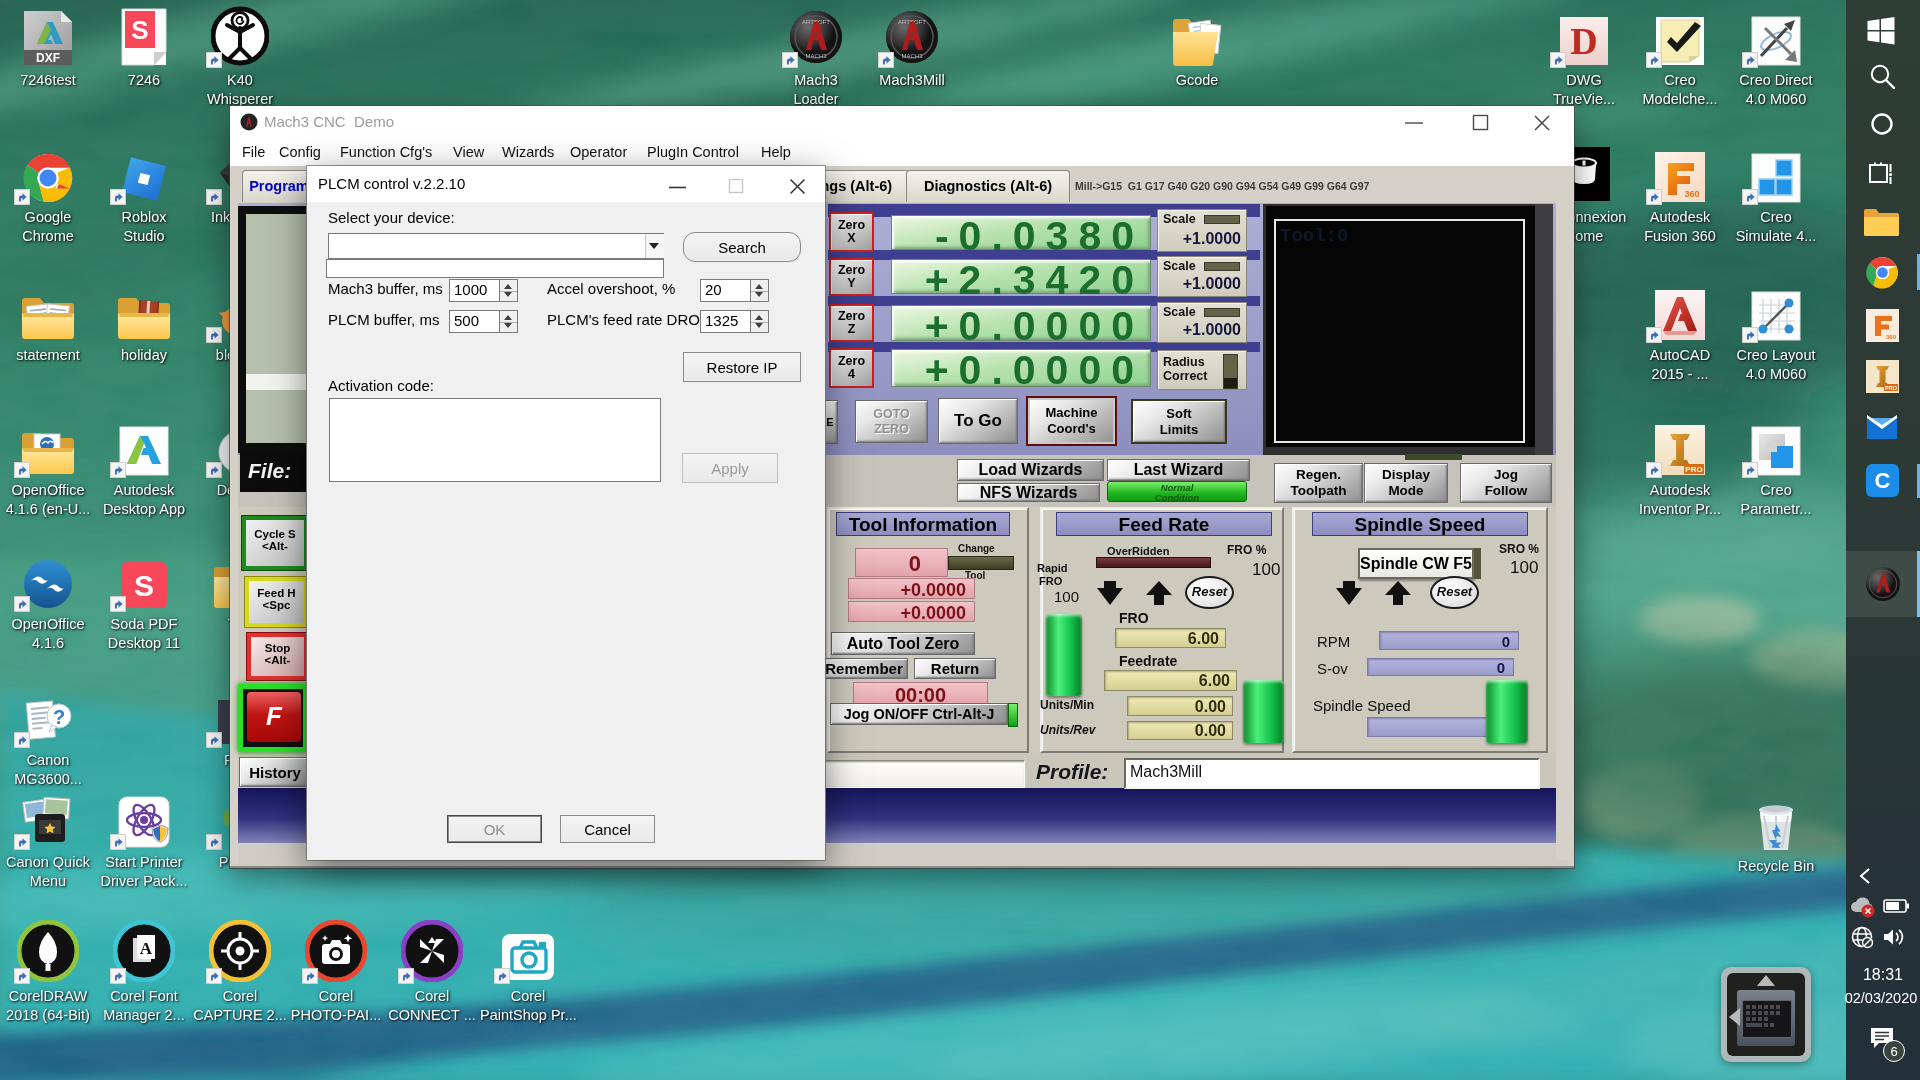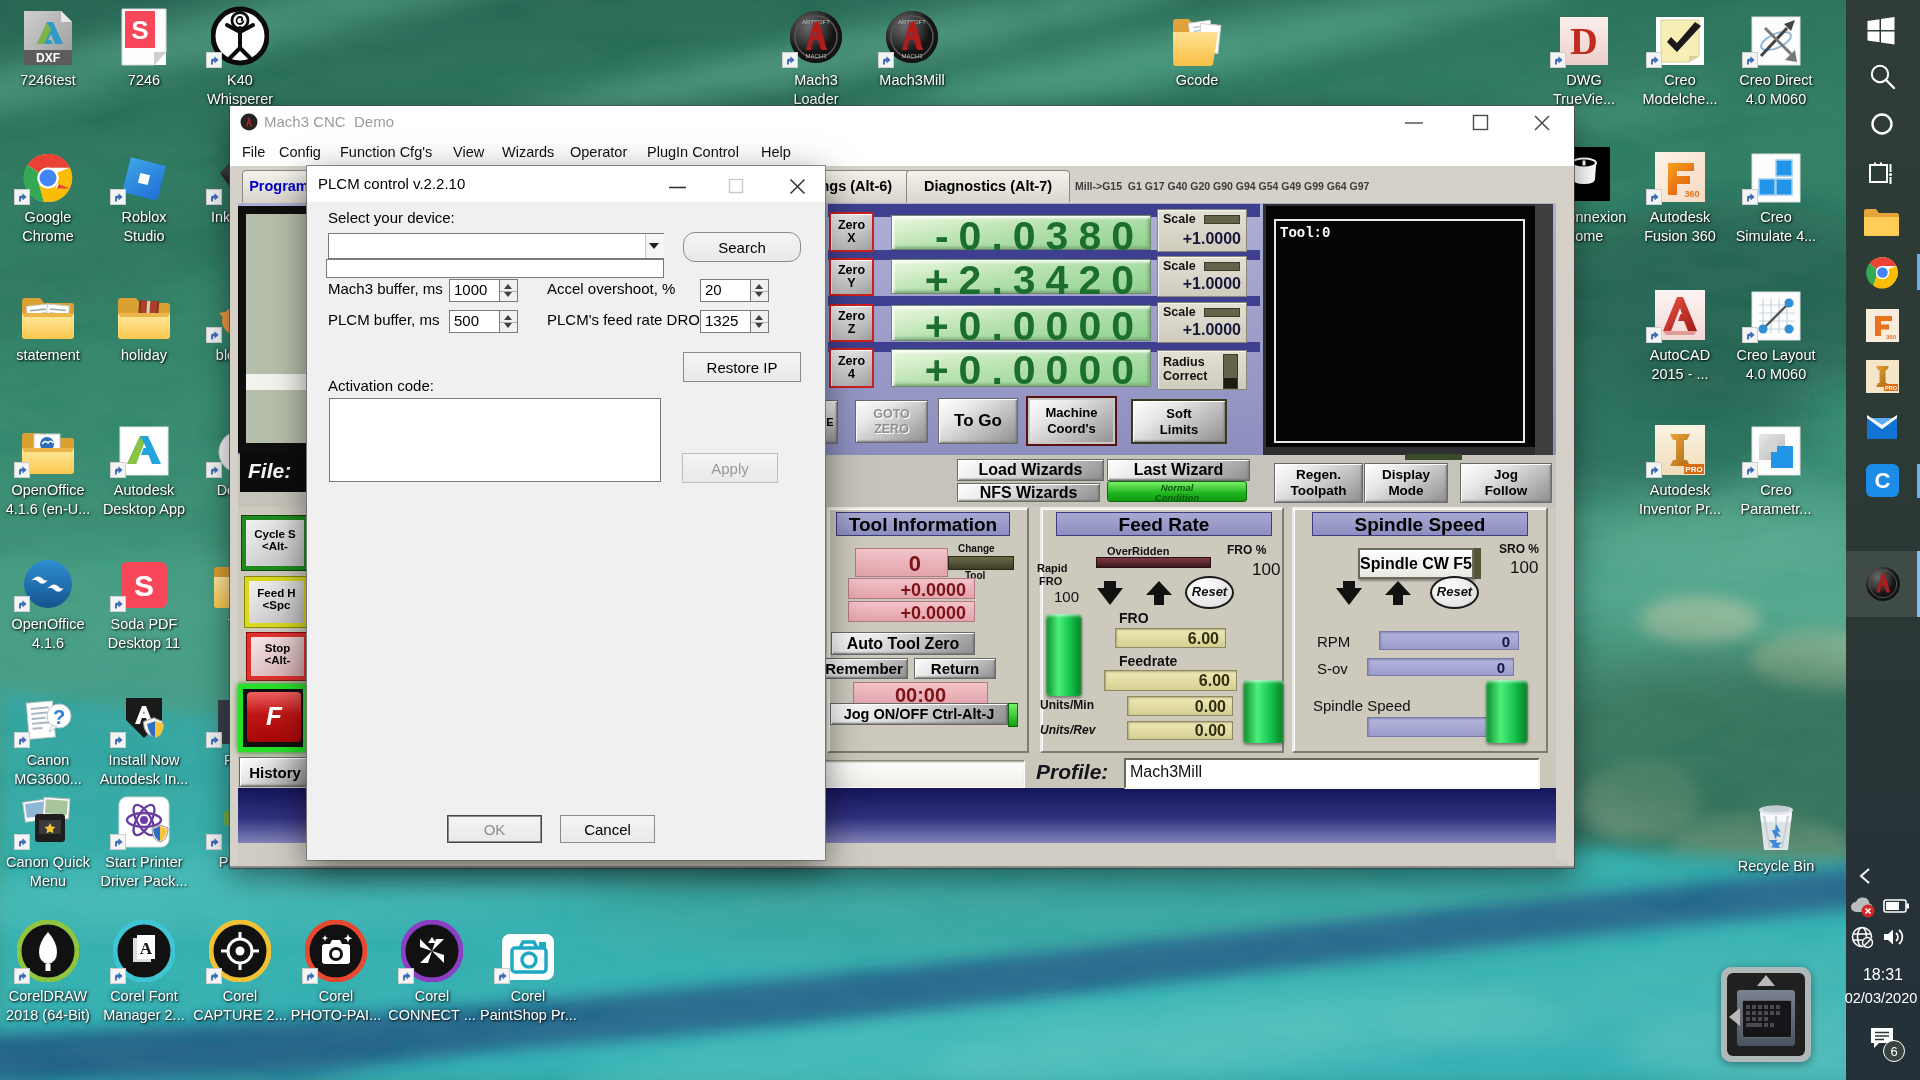--- a/index.html
+++ b/index.html
@@ -669,37 +669,20 @@
 <path d="M30 31 L27 38 L35 33 Z" fill="#fff" stroke="#b9c4d1"></path>
 </svg>
         <div class="sc">
           <svg width="13" height="13" viewBox="0 0 13 13">
             <path d="M3 10.5 L3 6.8 Q3 4.6 5.2 4.6 L6.5 4.6 L6.5 2.2 L10.6 5.9 L6.5 9.6 L6.5 7.2 L5.6 7.2 Q4.9 7.2 4.9 8.1 L4.9 10.5 Z" fill="#3f6db4"></path>
           </svg>
         </div>
       </div>
       <div class="lb">Canon<br>MG3600...</div>
     </div>
-<div class="di" style="left:96px;top:688px">
-      <div class="ic" style="height:58px">
-        <svg width="50" height="52" viewBox="0 0 50 52">
-<path d="M7 4 L43 4 L43 26 L25 44 L7 26 Z" fill="#1a1a1a"></path>
-<path d="M16 30 L23 12 L27 12 L34 30 L29 30 L27 24 L22.5 24 L24 19.5 L25.5 19.5 L25 17 L21 30 Z" fill="#fff"></path>
-<path d="M30 30 Q30 44 41 46 Q50 44 50 30 Q45 28 41 26 Q36 28 30 30 Z" fill="#f4f4f4" stroke="#999" transform="translate(-4 -1) scale(0.95)"></path>
-<path d="M38 27 L38 44 Q31 42 29 30 Z" fill="#2f6fc4" transform="translate(-1 0)"></path>
-<path d="M37 27 L37 44 Q45 42 46 30 Z" fill="#f7c43a" transform="translate(-1 0)"></path>
-</svg>
-        <div class="sc">
-          <svg width="13" height="13" viewBox="0 0 13 13">
-            <path d="M3 10.5 L3 6.8 Q3 4.6 5.2 4.6 L6.5 4.6 L6.5 2.2 L10.6 5.9 L6.5 9.6 L6.5 7.2 L5.6 7.2 Q4.9 7.2 4.9 8.1 L4.9 10.5 Z" fill="#3f6db4"></path>
-          </svg>
-        </div>
-      </div>
-      <div class="lb">Install Now<br>Autodesk In...</div>
-    </div>
 <div class="di" style="left:192px;top:688px">
       <div class="ic" style="height:58px">
         <svg width="48" height="48" viewBox="0 0 48 48">
 <rect x="2" y="2" width="44" height="44" fill="#3a3f4a"></rect>
 <text x="24" y="34" font-family="Liberation Sans" font-size="26" font-weight="bold" fill="#e8e8e8" text-anchor="middle">P</text>
 </svg>
         <div class="sc">
           <svg width="13" height="13" viewBox="0 0 13 13">
             <path d="M3 10.5 L3 6.8 Q3 4.6 5.2 4.6 L6.5 4.6 L6.5 2.2 L10.6 5.9 L6.5 9.6 L6.5 7.2 L5.6 7.2 Q4.9 7.2 4.9 8.1 L4.9 10.5 Z" fill="#3f6db4"></path>
           </svg>
@@ -939,21 +922,21 @@
     <span style="position:absolute;left:340px;top:6px">Operator</span>
     <span style="position:absolute;left:417px;top:6px">PlugIn Control</span>
     <span style="position:absolute;left:531px;top:6px">Help</span>
   </div>
 
   <div class="abs" style="left:0;top:60px;width:1344px;height:702px;background:#d5d1c8;"></div>
 
   <div class="abs" style="left:8px;top:62px;width:1330px;height:35px;background:#d5d1c8;"></div>
   <div class="abs" style="left:12px;top:64px;width:150px;height:31px;background:linear-gradient(#f4f2ec,#dbd7cd);border:1px solid #8a887f;border-bottom:none;border-radius:4px 4px 0 0;color:#0000c8;font-weight:bold;font-size:14.5px;text-align:center;line-height:30px;">Program Run (Alt-1)</div>
   <div class="abs" style="left:550px;top:64px;width:130px;height:31px;background:linear-gradient(#f4f2ec,#dbd7cd);border:1px solid #8a887f;border-bottom:none;border-radius:4px 4px 0 0;color:#000;font-weight:bold;font-size:14.5px;text-align:left;padding-left:8px;line-height:30px;box-sizing:border-box;">Settings (Alt-6)</div>
-  <div class="abs" style="left:676px;top:64px;width:162px;height:31px;background:linear-gradient(#f4f2ec,#dbd7cd);border:1px solid #8a887f;border-bottom:none;border-radius:4px 4px 0 0;color:#000;font-weight:bold;font-size:14.5px;text-align:center;line-height:30px;">Diagnostics (Alt-7)</div>
+  <div class="abs" style="left:676px;top:64px;width:162px;height:31px;background:linear-gradient(#f4f2ec,#dbd7cd);border:1px solid #8a887f;border-bottom:none;border-radius:4px 4px 0 0;color:#000;font-weight:bold;font-size:14.5px;text-align:center;line-height:30px;">Diagnostics (Alt-6)</div>
   <div class="abs" style="left:845px;top:74px;font-size:10.5px;font-weight:bold;color:#3c3c3c;">Mill-&gt;G15&nbsp; G1 G17 G40 G20 G90 G94 G54 G49 G99 G64 G97</div>
 
   <div class="abs" style="left:8px;top:97px;width:1330px;height:252px;background:linear-gradient(#aeafd4,#8c8ebe);"></div>
   <div class="abs" style="left:8px;top:349px;width:1330px;height:52px;background:#c6c3bb;"></div>
   <div class="abs" style="left:8px;top:401px;width:1330px;height:246px;background:#cdc9bd;"></div>
   <div class="abs" style="left:8px;top:647px;width:1330px;height:35px;background:#cac6ba;"></div>
   <div class="abs" style="left:8px;top:682px;width:1330px;height:55px;background:linear-gradient(#15155a,#313180 55%,#8183b8);"></div>
   <div class="abs" style="left:8px;top:737px;width:1330px;height:23px;background:#d0ccc3;"></div>
   <div class="abs" style="left:0;top:760px;width:1344px;height:2px;background:#8a8a8a;"></div>
 </div>
@@ -1015,21 +998,21 @@
 <div class="m3btn" style="left:822px;top:400px;width:16px;height:44px;font-size:11px;">E</div>
 <div class="m3btn" style="left:855px;top:400px;width:73px;height:43px;font-size:12.5px;color:#8f8f8f;text-shadow:1px 1px 0 #fff;line-height:1.15;">GOTO<br>ZERO</div>
 <div class="m3btn" style="left:938px;top:398px;width:80px;height:46px;font-size:17px;">To Go</div>
 <div class="m3btn" style="left:1026px;top:396px;width:91px;height:50px;font-size:13px;line-height:1.2;border:2px solid #5a1010;box-shadow:inset 0 0 0 2px #c8c8c8;">Machine<br>Coord's</div>
 <div class="m3btn" style="left:1131px;top:399px;width:96px;height:45px;font-size:13px;line-height:1.2;border:2px solid #3a3a1a;">Soft<br>Limits</div>
 
 <div class="abs" style="left:1263px;top:204px;width:290px;height:251px;background:#2e2e30;"></div>
 <div class="abs" style="left:1266px;top:206px;width:270px;height:241px;background:#050505;"></div>
 <div class="abs" style="left:1535px;top:204px;width:18px;height:251px;background:#3e3e40;"></div>
 <div class="abs" style="left:1274px;top:219px;width:251px;height:224px;border:2px solid #e8e8e8;box-sizing:border-box;"></div>
-<div class="abs" style="left:1280px;top:225px;font-size:14px;font-weight:bold;color:#ffffff;font-family:'Liberation Mono',monospace;">Tool:0</div>
+<div class="abs" style="left:1280px;top:225px;font-size:19px;font-weight:bold;color:#0f172a;font-family:'Liberation Mono',monospace;">Tool:0</div>
 <div class="abs" style="left:1556px;top:166px;width:18px;height:694px;background:#d5d1c8;"></div>
 
 <div class="m3btn" style="left:957px;top:459px;width:147px;height:22px;font-size:16px;">Load Wizards</div>
 <div class="m3btn" style="left:957px;top:483px;width:143px;height:19px;font-size:16px;">NFS Wizards</div>
 <div class="m3btn" style="left:1107px;top:459px;width:143px;height:22px;font-size:16px;">Last Wizard</div>
 <div class="abs" style="left:1107px;top:481px;width:140px;height:21px;background:linear-gradient(#7aef6a,#1eb41e 60%,#0f9a0f);border:1px solid #0a6a0a;border-radius:3px;color:#0a5a0a;font-weight:bold;font-size:9.5px;text-align:center;line-height:1.05;padding-top:1px;box-sizing:border-box;font-style:italic;">Normal<br>Condition</div>
 <div class="abs" style="left:1405px;top:454px;width:57px;height:6px;background:#3c4a2c;"></div>
 <div class="m3btn" style="left:1266px;top:463px;width:89px;height:40px;font-size:13.5px;line-height:1.2;margin-left:8px;">Regen.<br>Toolpath</div>
 <div class="m3btn" style="left:1364px;top:463px;width:84px;height:40px;font-size:13.5px;line-height:1.2;">Display<br>Mode</div>
 <div class="m3btn" style="left:1460px;top:463px;width:92px;height:40px;font-size:13.5px;line-height:1.2;">Jog<br>Follow</div>

